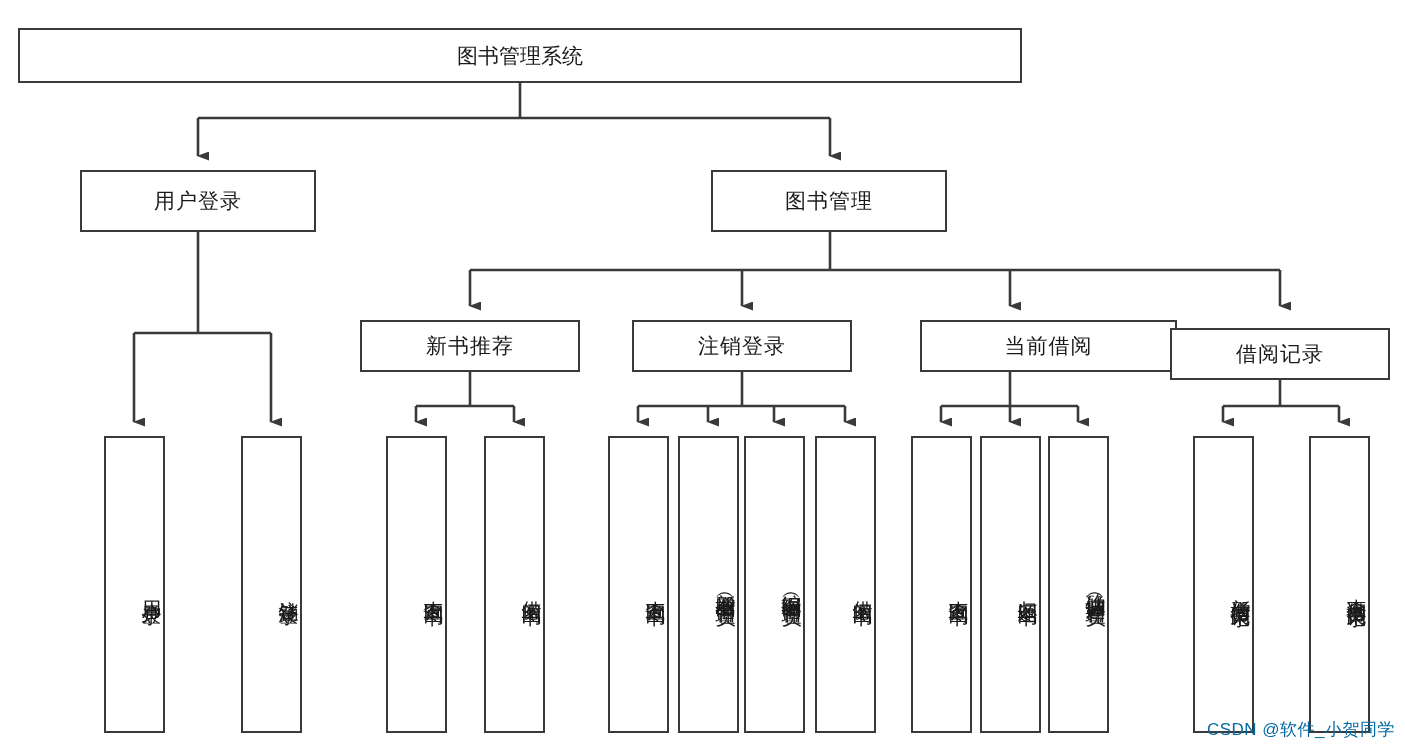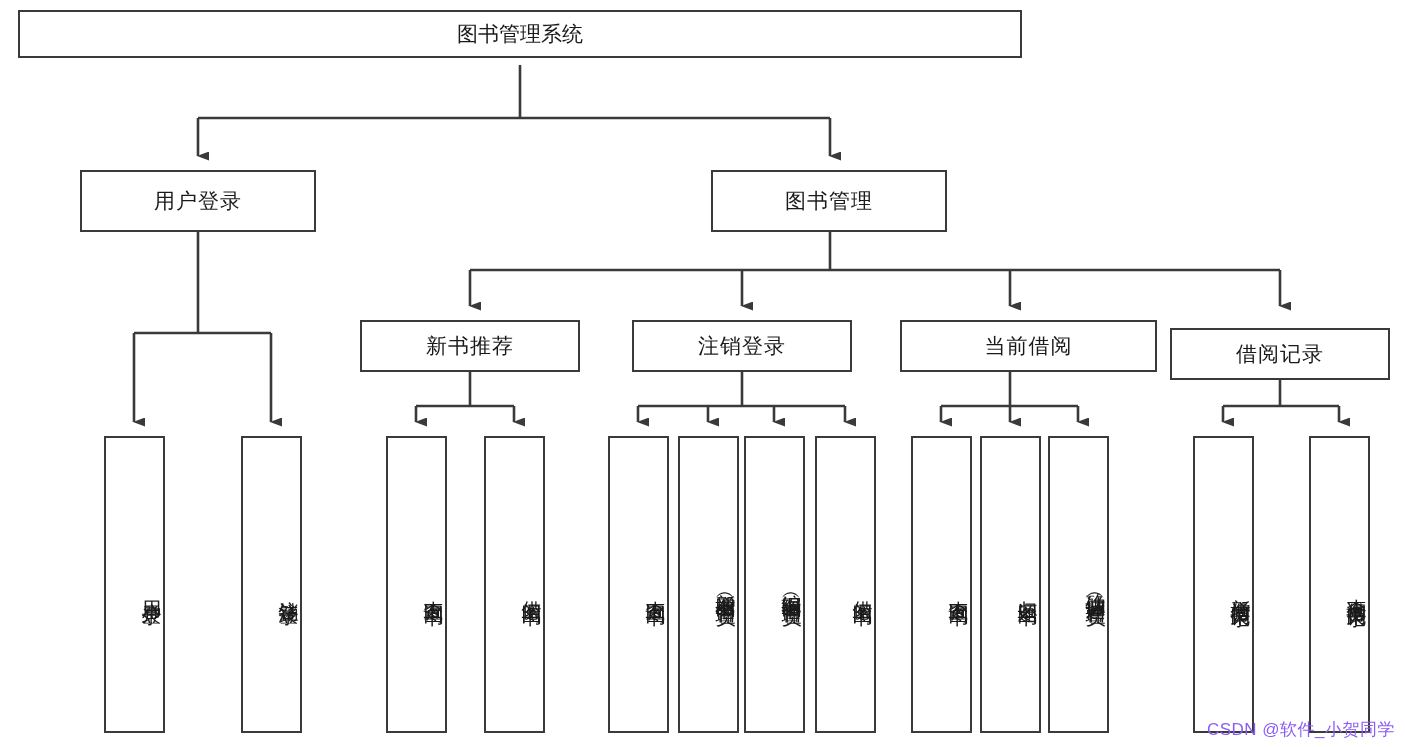--- a/index.html
+++ b/index.html
@@ -27,21 +27,21 @@
     line-height:1.18;
     letter-spacing:2px;
     white-space:nowrap;
     overflow:hidden;
   }
   .node.leaf.tall{padding-top:4px;}
   .watermark{
     position:absolute;
     right:10px;bottom:6px;
     font-size:17px;
-    color:#8b5cf6;
+    color:#0369a1;
     letter-spacing:.5px;
     white-space:nowrap;
   }
 </style>
 </head>
 <body>
 
 <div id="canvas">
 
   <svg class="wires" viewBox="0 0 1405 747">
@@ -87,28 +87,28 @@
       <path d="M1010,406 L1010,422" marker-end="url(#arw)"></path>
       <path d="M1078,406 L1078,422" marker-end="url(#arw)"></path>
 
       <path d="M1280,372 L1280,406"></path>
       <path d="M1223,406 L1339,406"></path>
       <path d="M1223,406 L1223,422" marker-end="url(#arw)"></path>
       <path d="M1339,406 L1339,422" marker-end="url(#arw)"></path>
     </g>
   </svg>
 
-  <div class="node root" style="left:18px;top:10px;width:1004px;height:48px;">图书管理系统</div>
+  <div class="node root" style="left:18px;top:28px;width:1004px;height:55px;">图书管理系统</div>
 
   <div class="node horiz" style="left:80px;top:170px;width:236px;height:62px;">用户登录</div>
   <div class="node horiz" style="left:360px;top:320px;width:220px;height:52px;">新书推荐</div>
 
   <div class="node horiz" style="left:711px;top:170px;width:236px;height:62px;">图书管理</div>
   <div class="node horiz" style="left:632px;top:320px;width:220px;height:52px;">注销登录</div>
-  <div class="node horiz" style="left:900px;top:320px;width:257px;height:52px;">当前借阅</div>
+  <div class="node horiz" style="left:920px;top:320px;width:257px;height:52px;">当前借阅</div>
   <div class="node horiz" style="left:1170px;top:320px;width:220px;height:52px;margin-top:8px;">借阅记录</div>
 
   <div class="node leaf" style="left:104px;top:436px;width:61px;height:297px;">用户登录</div>
   <div class="node leaf" style="left:241px;top:436px;width:61px;height:297px;">注销登录</div>
 
   <div class="node leaf" style="left:386px;top:436px;width:61px;height:297px;">查询图书</div>
   <div class="node leaf" style="left:484px;top:436px;width:61px;height:297px;">借阅图书</div>
 
   <div class="node leaf" style="left:608px;top:436px;width:61px;height:297px;">查询图书</div>
   <div class="node leaf tall" style="left:678px;top:436px;width:61px;height:297px;">新增图书（管理员）</div>

